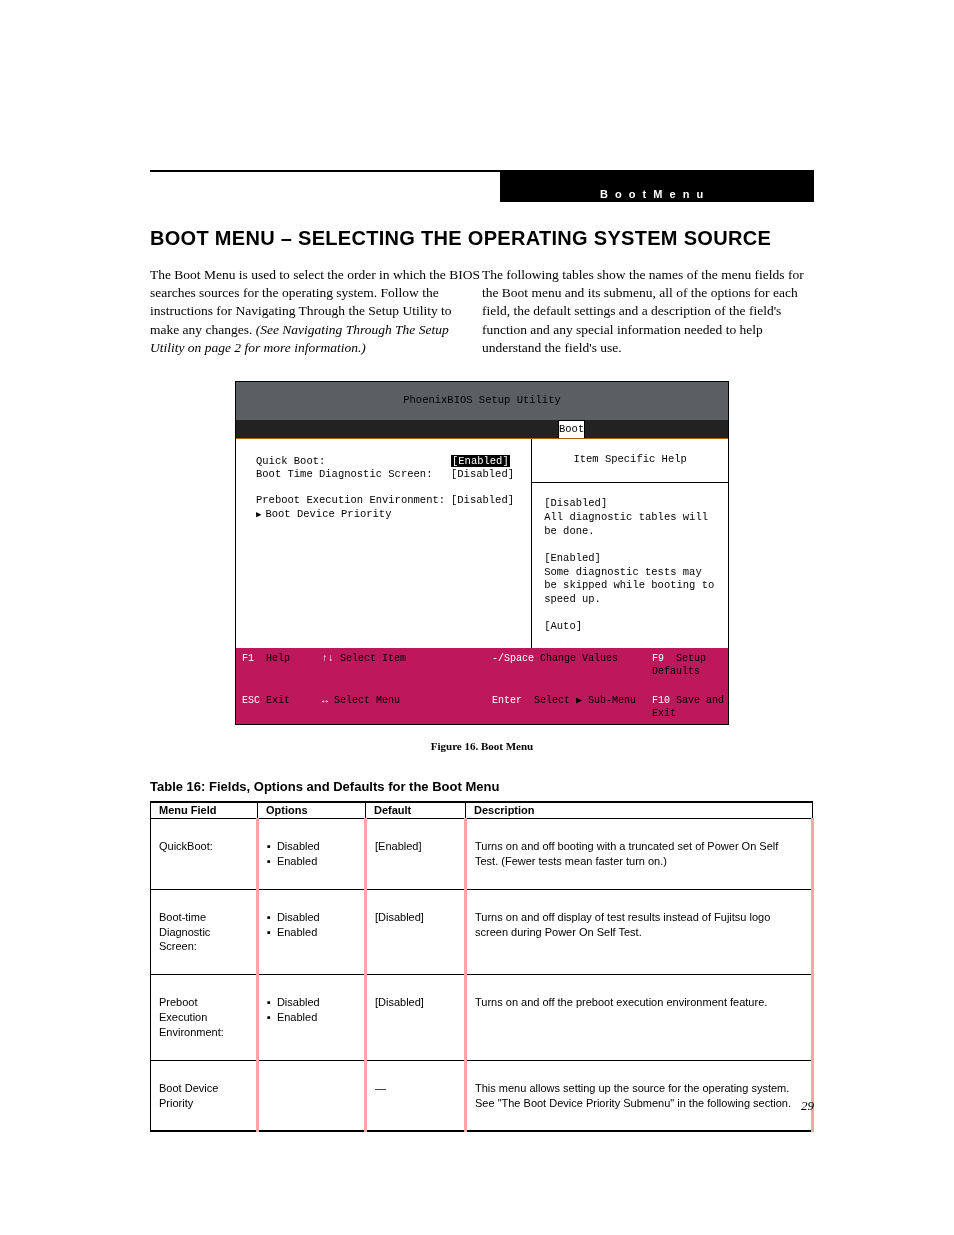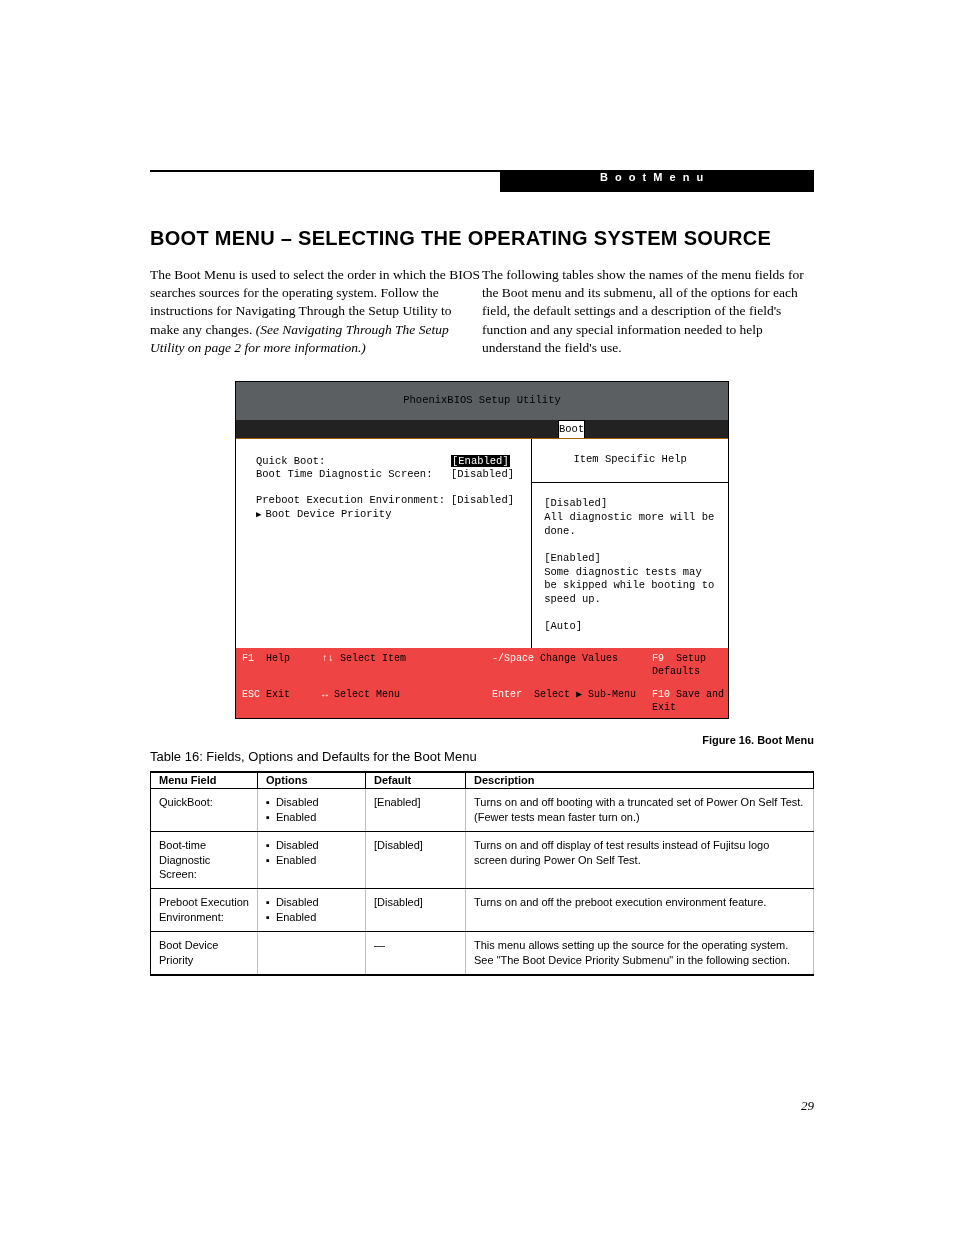--- a/index.html
+++ b/index.html
@@ -1,45 +1,45 @@
 <!DOCTYPE html>
 <html><head>
 <meta charset="utf-8">
 <style>
   html,body{margin:0;padding:0;background:#fff;color:#000;font-family:Georgia,"Times New Roman",serif;font-size:13.5px;line-height:1.35}
   .page{width:954px;height:1235px;position:relative;padding:170px 140px 0 150px;box-sizing:border-box}
   .topbar-wrap{position:absolute;top:170px;left:150px;right:140px;border-top:2px solid #000}
-  .topbar{position:absolute;top:170px;left:500px;right:140px;height:22px;background:#000;color:#fff;font-family:Helvetica,Arial,sans-serif;font-weight:bold;letter-spacing:2px;font-size:11px;display:flex;align-items:flex-start;padding-left:100px;box-sizing:border-box}
+  .topbar{position:absolute;top:170px;left:500px;right:140px;height:32px;background:#000;color:#fff;font-family:Helvetica,Arial,sans-serif;font-weight:bold;letter-spacing:2px;font-size:11px;display:flex;align-items:flex-end;padding-left:100px;box-sizing:border-box}
   h1{font-family:"Helvetica Neue",Helvetica,Arial,sans-serif;font-weight:800;font-size:20px;letter-spacing:.3px;margin:55px 0 14px}
   .cols{display:flex;}
   .col{flex:1}
   .col p{margin:0 0 4px;font-size:13.5px}
   .col em{font-style:italic}
   .bios{margin:20px auto 0;width:494px;font-family:"Courier New",monospace;font-size:10.5px;line-height:1.3}
   .bios-frame{border:1px solid #000}
   .bios-title{background:#5b5f61;color:#000;text-align:center;padding:12px 0;font-weight:normal}
   .bios-tabbar{background:#222;color:#fff;height:18px;position:relative}
   .bios-tab{position:absolute;left:322px;top:0;background:#fff;color:#000;padding:2px 0;border:1px solid #000;border-bottom:none}
   .bios-body{display:flex;border-top:1px solid #a16207}
   .bios-left{flex:0 0 60%;padding:16px 10px 16px 20px;box-sizing:border-box}
   .bios-right{flex:1;border-left:1px solid #000;box-sizing:border-box}
   .bios-help-title{text-align:center;padding:14px 6px 16px;border-bottom:1px solid #000}
   .bios-help-body{padding:14px 12px}
   .bios-row{display:flex;justify-content:flex-start}
   .bios-row .lbl{flex:0 0 195px}
   .bios-row .val{flex:0 0 70px}
   .selected{background:#000;color:#fff;padding:0 1px}
   .tri-right::before{content:"\25B6";margin-right:4px;font-size:9px}
-  .bios-foot{background:#ef4444;color:#000;padding:4px 6px;display:grid;grid-template-columns:80px 170px 160px 84px;row-gap:10px;font-size:10px}
+  .bios-foot{background:#be185d;color:#000;padding:4px 6px;display:grid;grid-template-columns:80px 170px 160px 84px;row-gap:16px;font-size:10px}
   .bios-foot .hl{color:#fff}
-  .figcap{text-align:right;font-family:Liberation Sans, sans-serif;font-weight:bold;font-size:11px;margin:14px 0 0}
-  .tabletitle{font-family:Helvetica,Arial,sans-serif;font-weight:normal;font-size:13px;margin:0 0 6px}
+  .figcap{text-align:center;font-family:Liberation Serif, serif;font-weight:bold;font-size:11px;margin:14px 0 24px}
+  .tabletitle{font-family:Helvetica,Arial,sans-serif;font-weight:bold;font-size:13px;margin:0 0 6px}
   table.doc{width:100%;border-collapse:collapse;font-family:Helvetica,Arial,sans-serif;font-size:11px}
   table.doc th{border-top:2px solid #000;border-bottom:1px solid #000;border-right:1px solid #000;text-align:left;padding:0 8px;font-weight:bold}
-  table.doc td{border-bottom:1px solid #000;border-right:1px solid #fca5a5;padding:6px 8px;vertical-align:top}
+  table.doc td{border-bottom:1px solid #000;border-right:3px solid #fca5a5;padding:20px 8px;vertical-align:top}
   table.doc th:first-child,table.doc td:first-child{border-left:1px solid #000}
   table.doc tr:last-child td{border-bottom:2px solid #000}
   ul.opt{list-style:none;margin:0;padding:0}
   ul.opt li::before{content:"\25AA";margin-right:6px}
   .pagenum{position:absolute;right:140px;bottom:120px;font-style:italic;font-family:Georgia,serif;font-size:13px}
   .col1{width:107px}.col2{width:108px}.col3{width:100px}
 </style>
 </head>
 <body>
 
@@ -86,21 +86,21 @@
             <span class="val">[Disabled]</span>
           </div>
           <div class="bios-row">
             <span class="tri-right">Boot Device Priority</span>
           </div>
         </div>
         <div class="bios-right">
           <div class="bios-help-title">Item Specific Help</div>
           <div class="bios-help-body">
             <div>[Disabled]</div>
-            <div>All diagnostic more will be done.</div>
+            <div>All diagnostic tables will be done.</div>
             <div>&nbsp;</div>
             <div>[Enabled]</div>
             <div>Some diagnostic tests may be skipped while booting to speed up.</div>
             <div>&nbsp;</div>
             <div>[Auto]</div>
           </div>
         </div>
       </div>
       <div class="bios-foot">
         <span><span class="hl">F1</span>&nbsp;&nbsp;<span>Help</span></span>

